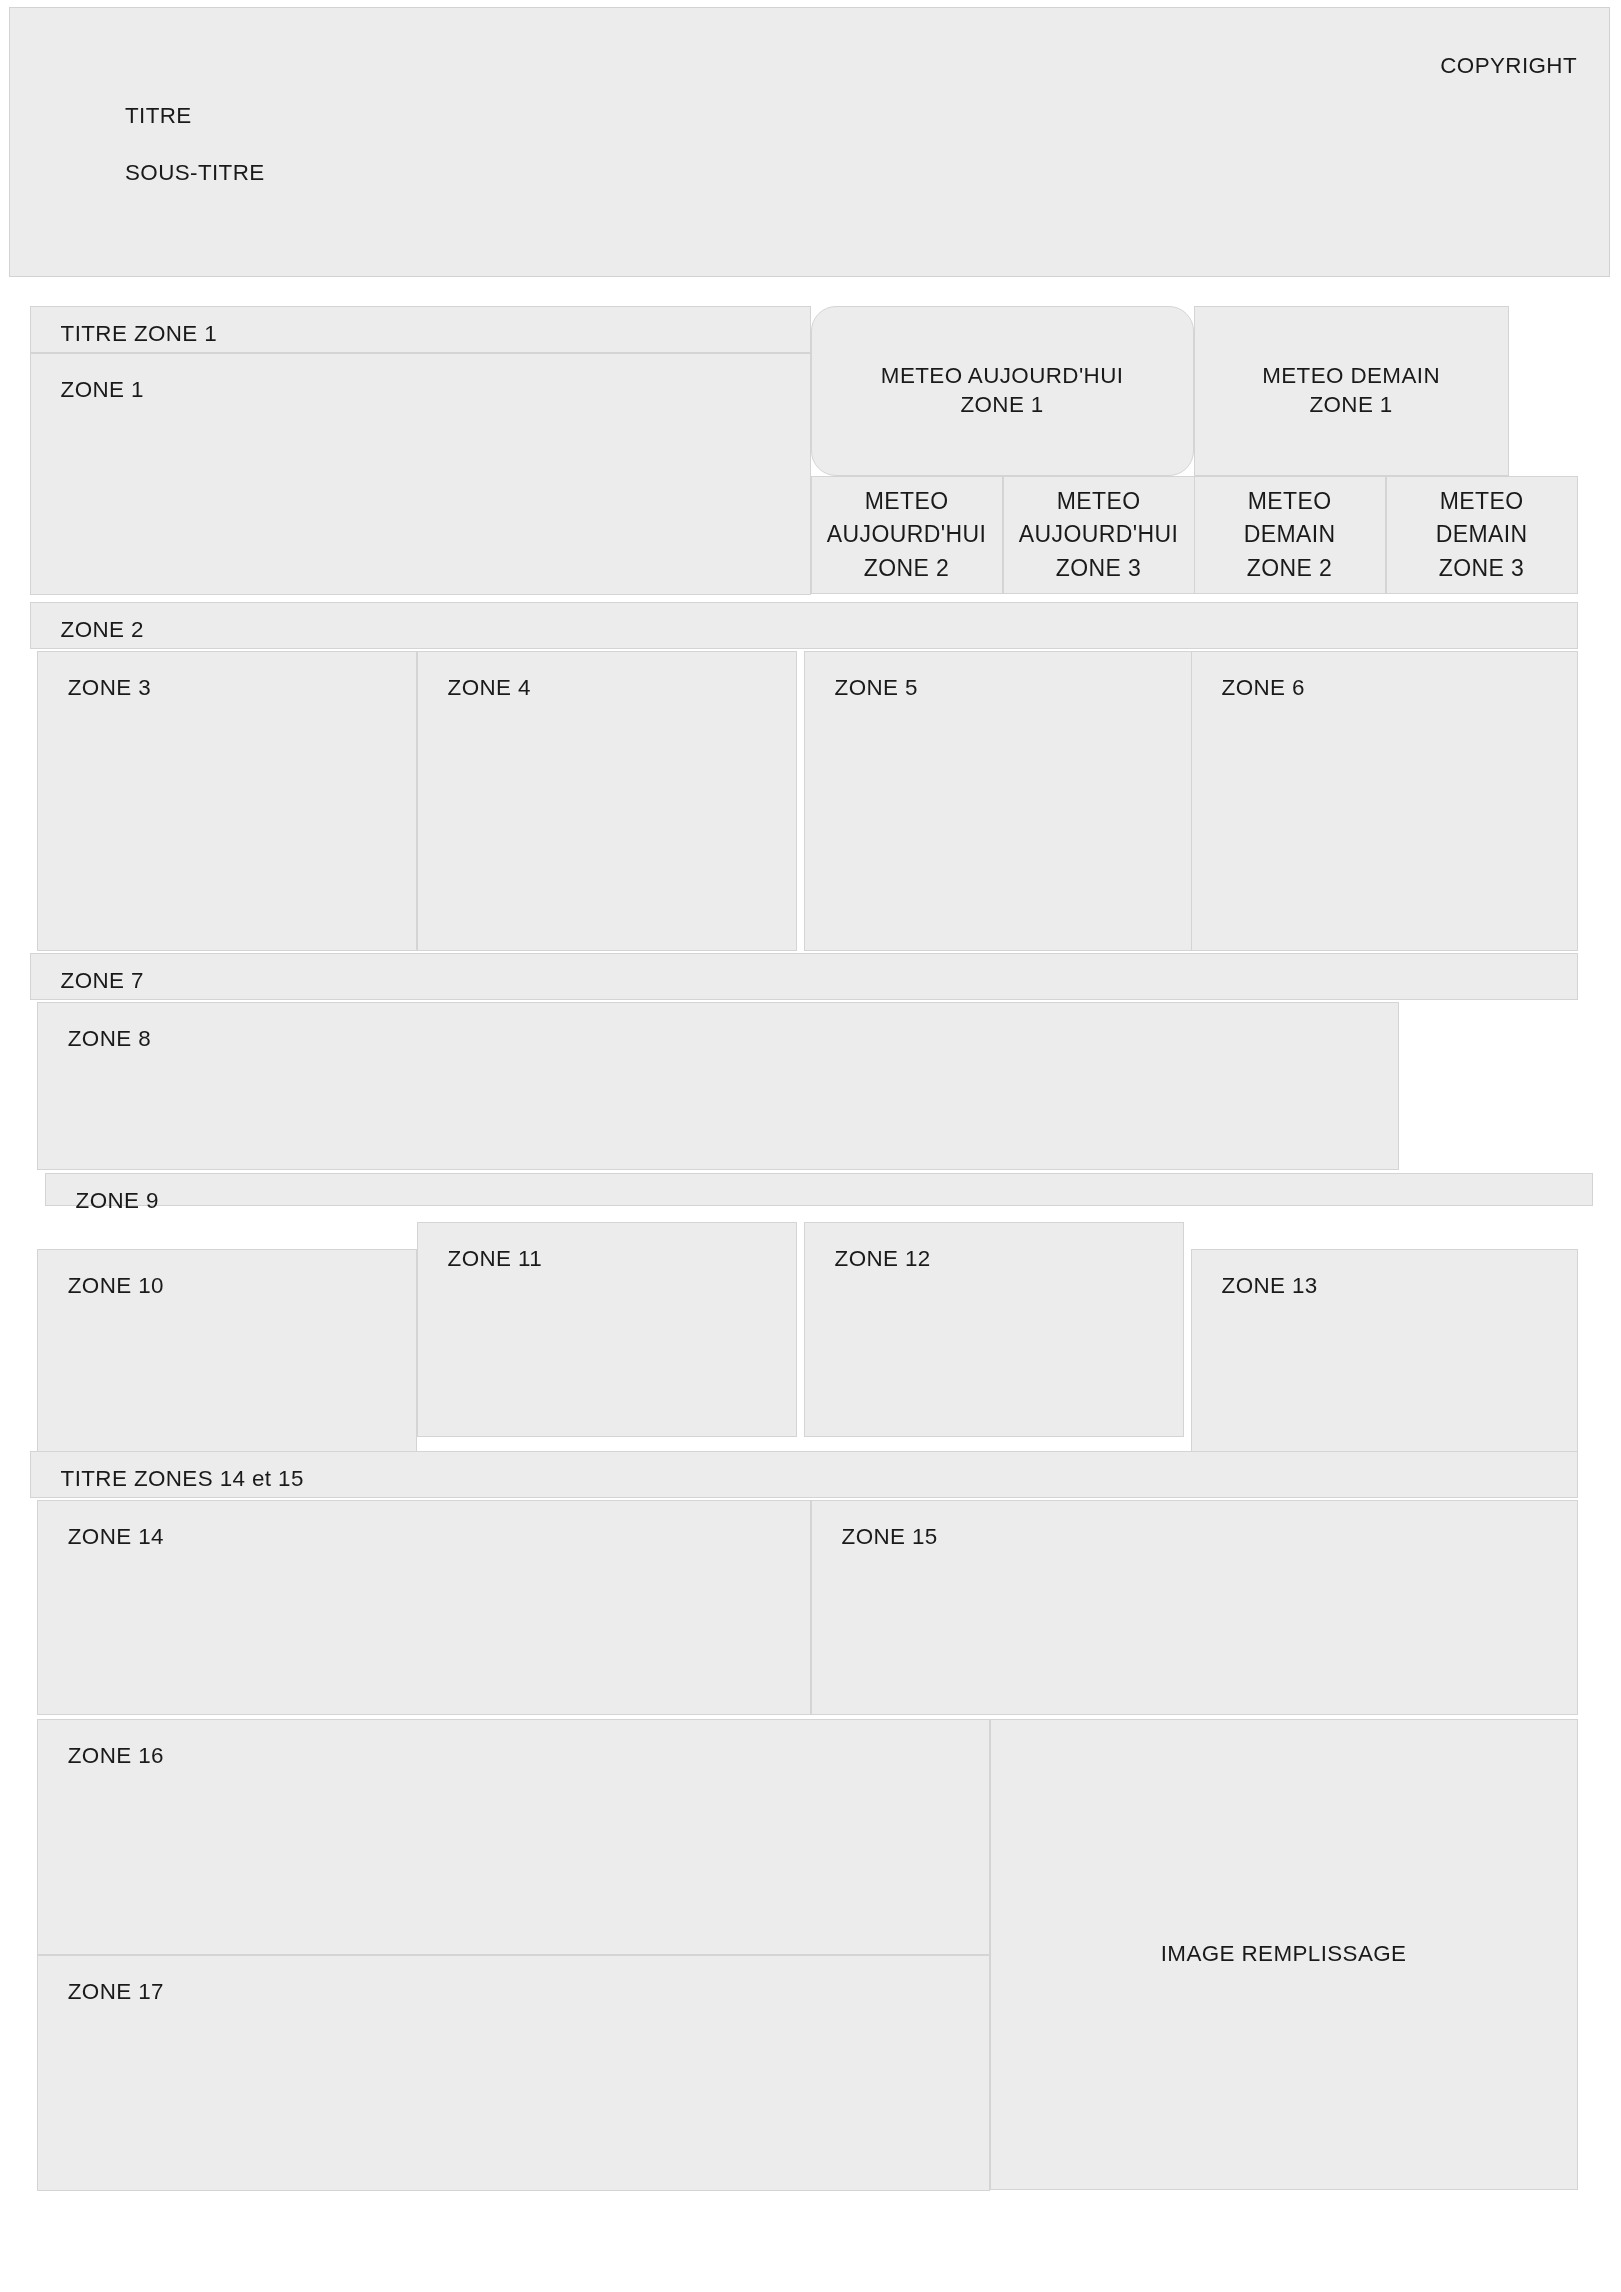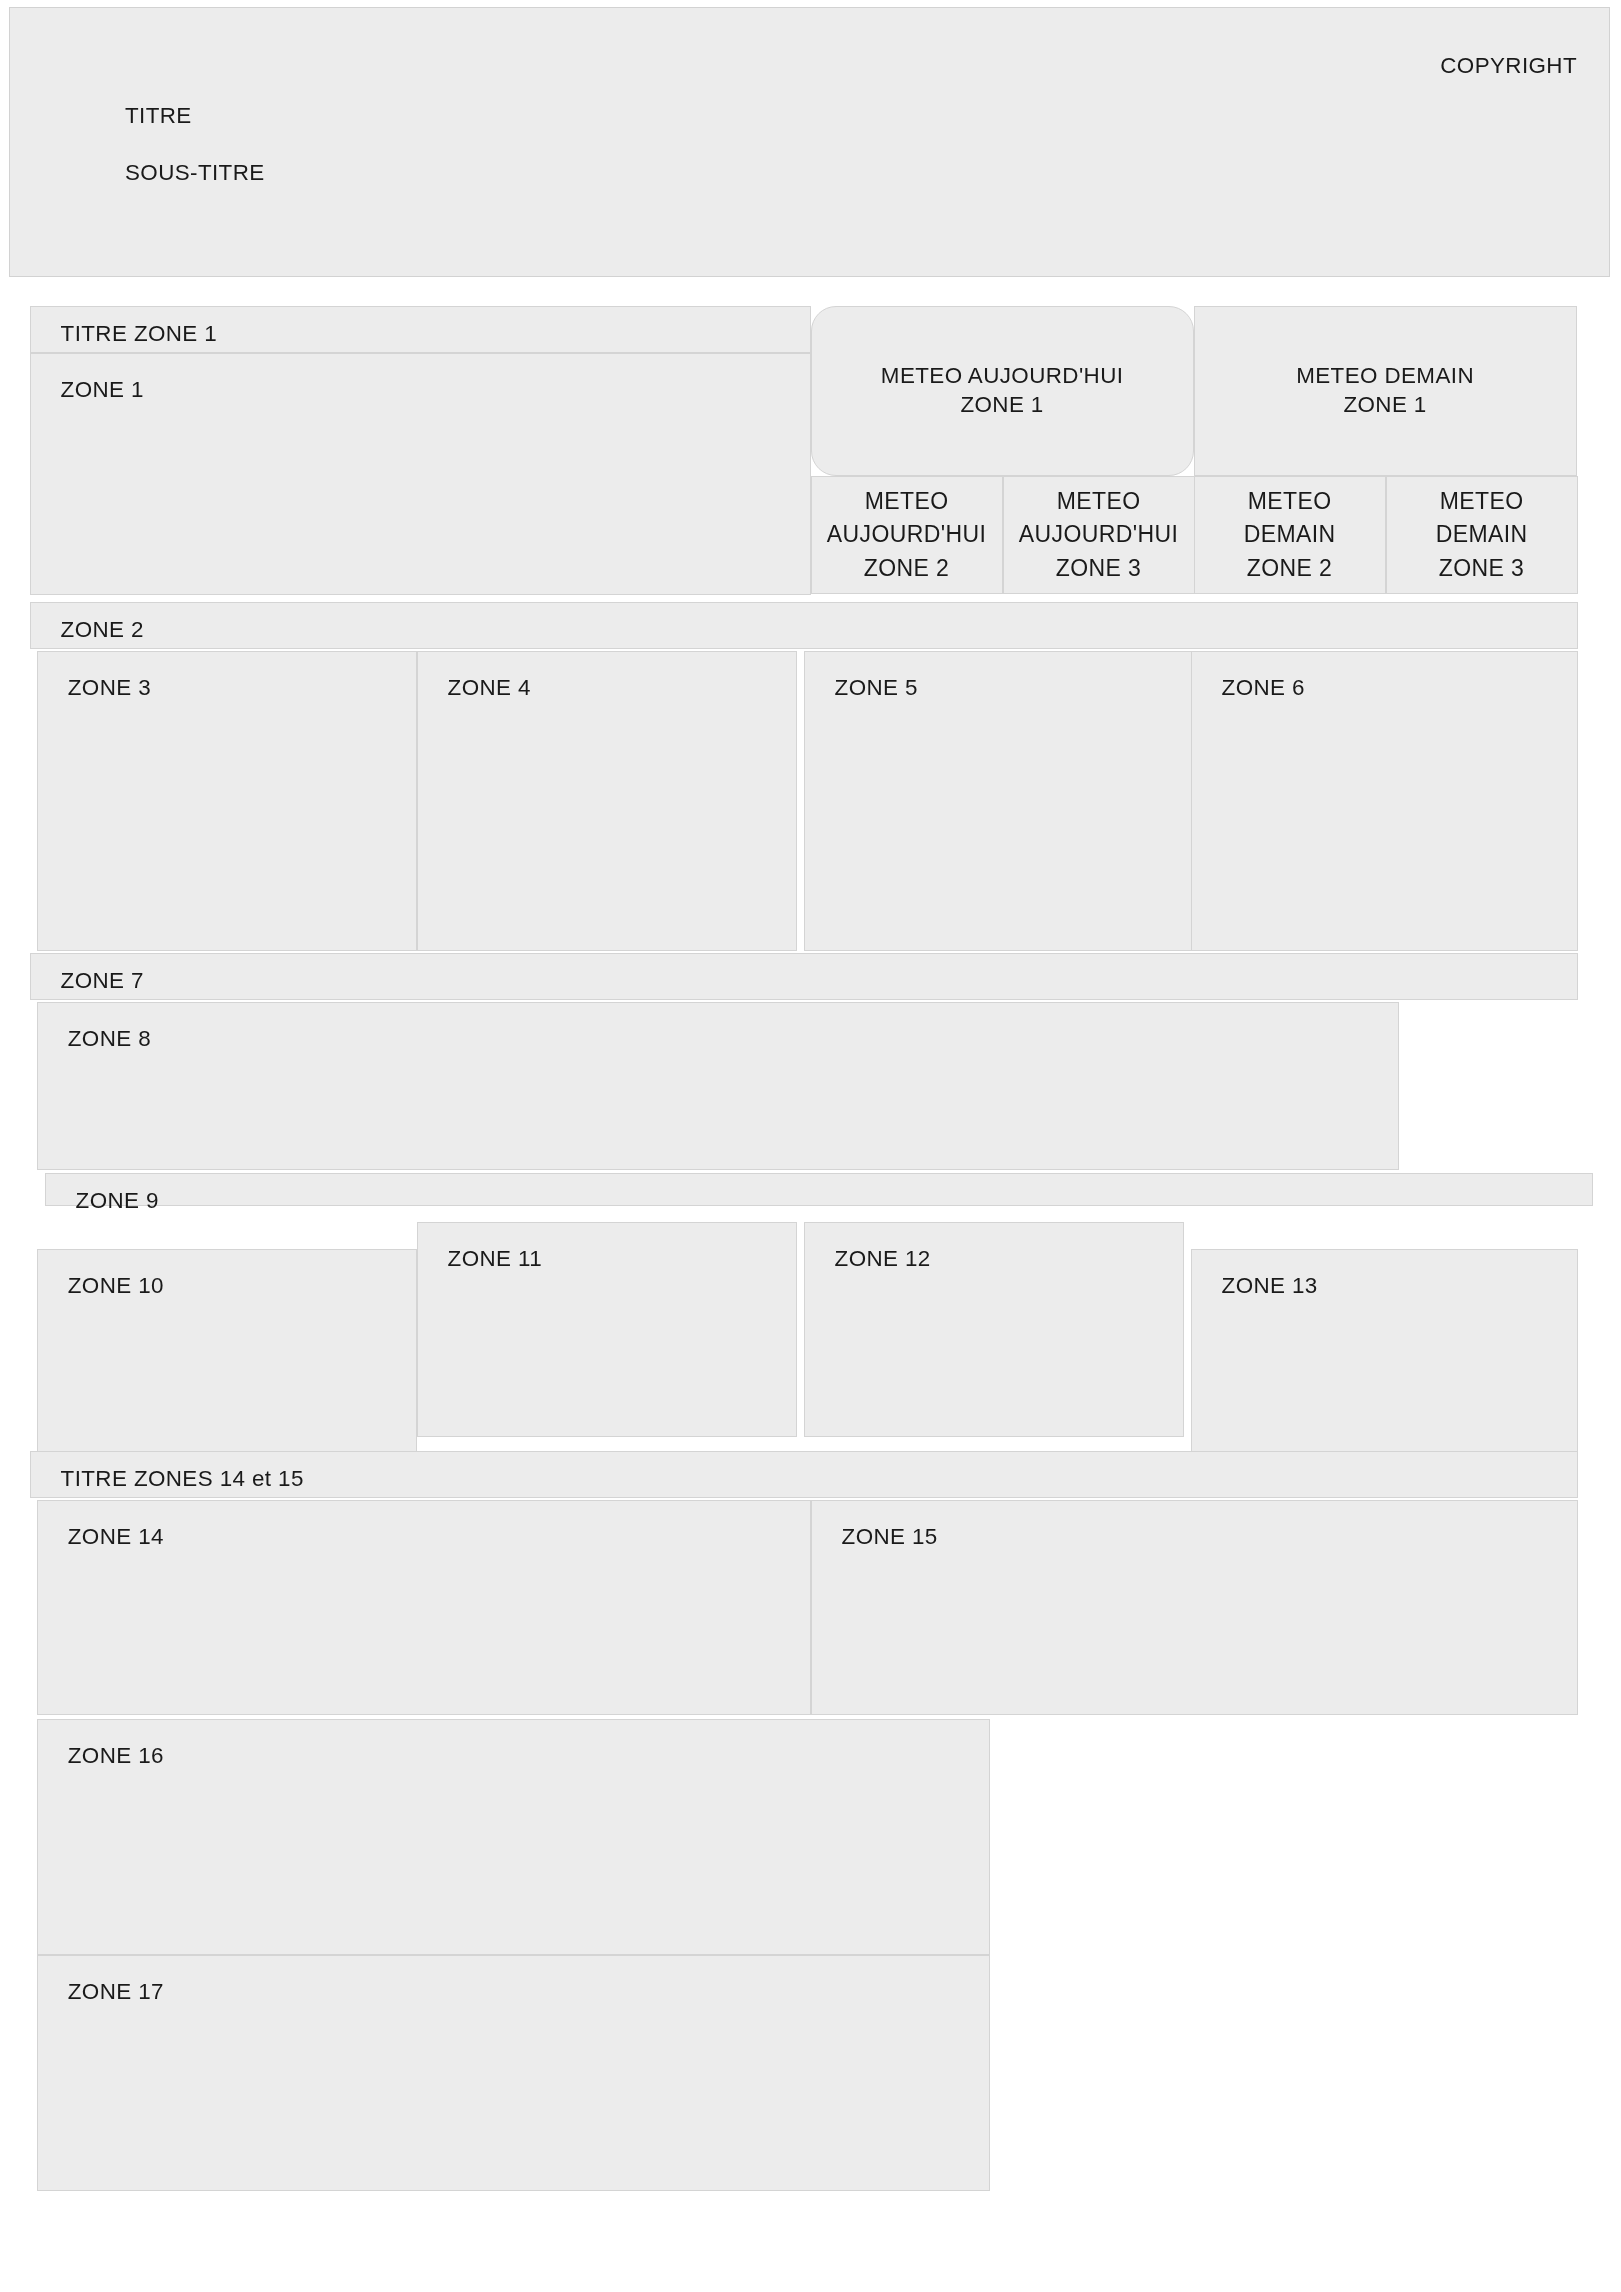--- a/index.html
+++ b/index.html
@@ -121,21 +121,21 @@
 
     <div class="box" style="left:0px; top:47px; width:781px; height:242px;">
       <div class="lbl">ZONE 1</div>
     </div>
 
     <div class="box centered" style="left:781px; top:0px; width:383px; height:170px;border-radius:25px;">
       <div class="lbl">METEO AUJOURD'HUI
 ZONE 1</div>
     </div>
 
-    <div class="box centered" style="left:1164px; top:0px; width:383px; height:170px;align-items:center;">
+    <div class="box centered" style="left:1164px; top:0px; width:315px; height:170px;align-items:center;">
       <div class="lbl">METEO DEMAIN
 ZONE 1</div>
     </div>
 
     <div class="box small centered" style="left:781px; top:170px; width:192px; height:118px;">
       <div class="lbl">METEO
 AUJOURD'HUI
 ZONE 2</div>
     </div>
 
@@ -209,16 +209,19 @@
     <div class="box" style="left:781px; top:1194px; width:767px; height:215px;">
       <div class="lbl">ZONE 15</div>
     </div>
 
     <div class="box" style="left:7.2px; top:1413px; width:953px; height:236px;">
       <div class="lbl">ZONE 16</div>
     </div>
     <div class="box" style="left:7.2px; top:1649px; width:953px; height:236px;">
       <div class="lbl">ZONE 17</div>
     </div>
+    <div class="box centered" style="left:960px; top:1413px; width:588px; height:471px;">
+      <div class="lbl">IMAGE REMPLISSAGE</div>
+    </div>
 
   </div>
 </div>
 
 
 </body></html>

